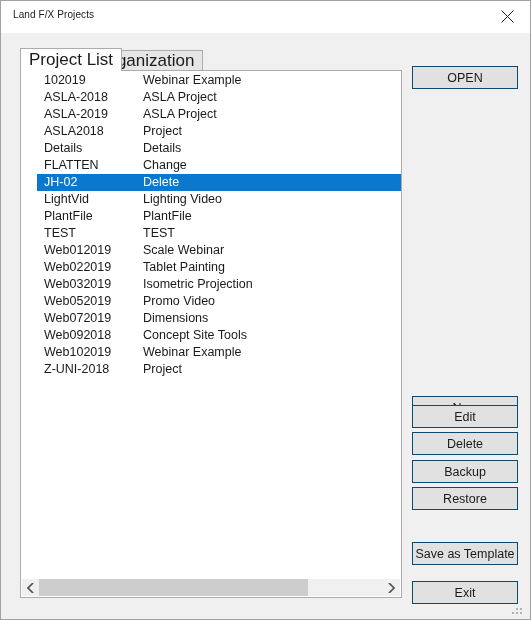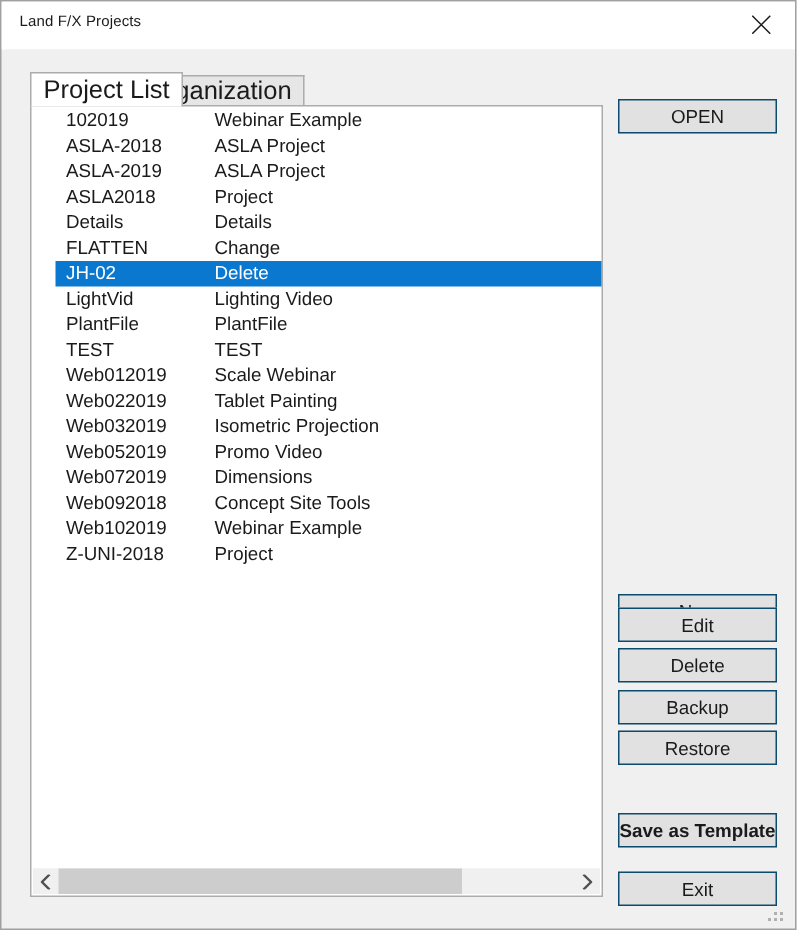--- a/index.html
+++ b/index.html
@@ -350,21 +350,21 @@
         </div>
       </div>
     </div>
 
     <button class="btn" style="top:33px;">OPEN</button>
     <button class="btn" style="top:363px;">New</button>
     <button class="btn" style="top:372px;">Edit</button>
     <button class="btn" style="top:399px;">Delete</button>
     <button class="btn" style="top:427px;">Backup</button>
     <button class="btn" style="top:454px;">Restore</button>
-    <button class="btn" style="top:509px;font-weight:bold;">Save as Template</button>
+    <button class="btn" style="top:509px;">Save as Template</button>
     <button class="btn" style="top:548px;">Exit</button>
 
     <a class="more-info" href="#">More info</a>
 
     <div class="grip">
       <i style="left:4px;top:3px;"></i>
         <i style="left:8px;top:3px;"></i>
       <i style="left:0px;top:7px;"></i>
         <i style="left:4px;top:7px;"></i>
         <i style="left:8px;top:7px;"></i>

